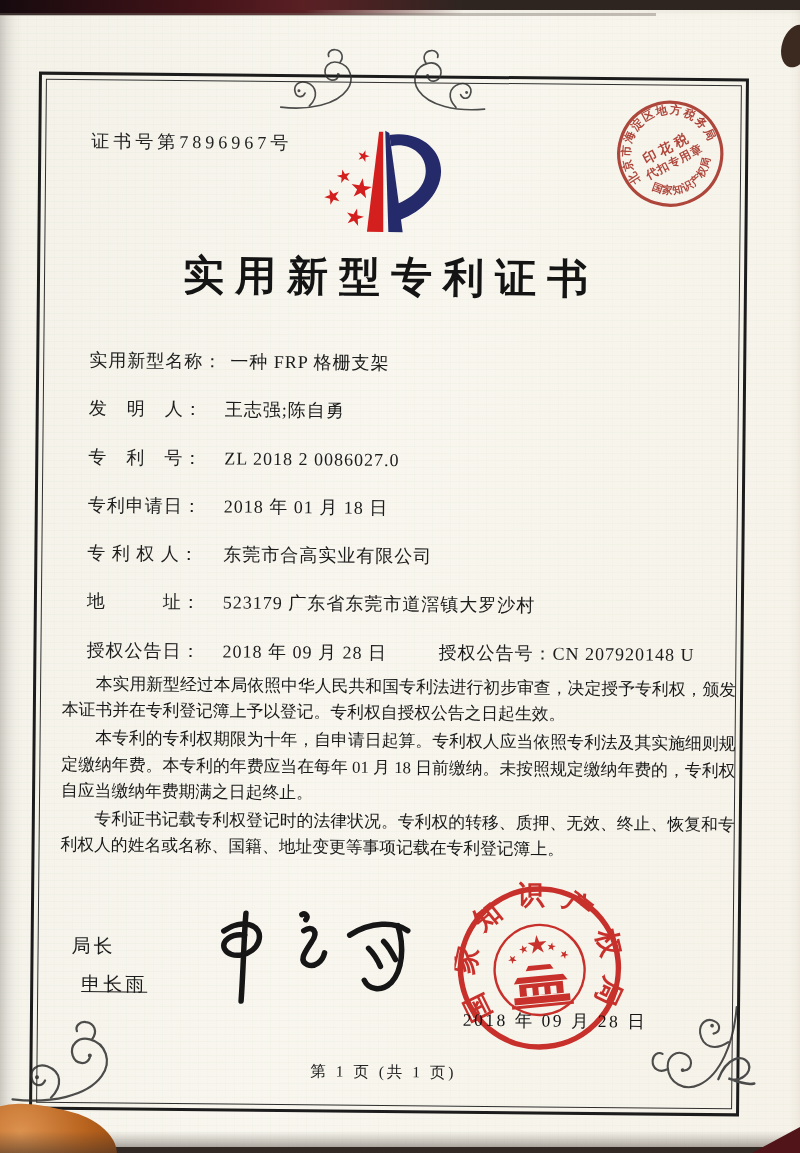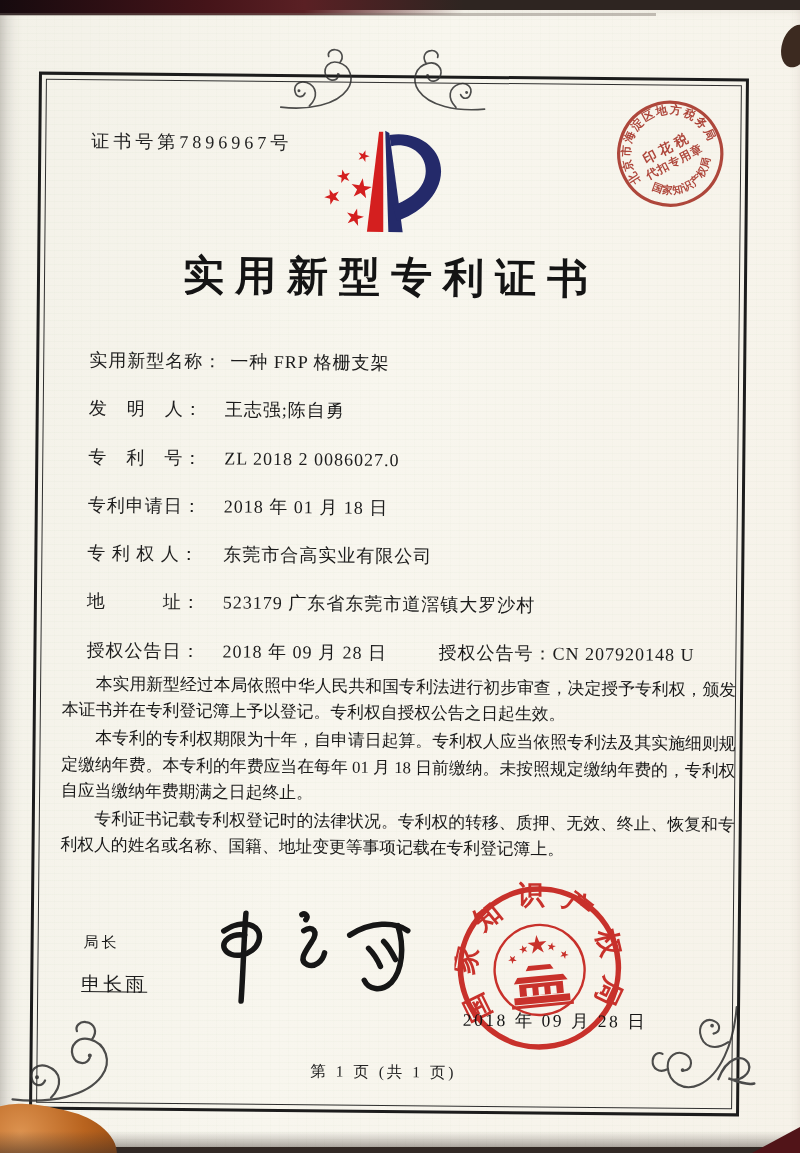--- a/index.html
+++ b/index.html
@@ -34,21 +34,21 @@
   .fields{position:absolute;left:88px;top:341px;font-size:18px;}
   .frow{height:48.3px;letter-spacing:1px;}
   .flabel{display:inline-block;min-width:128px;color:#1e1e1e;}
   .fvalue{margin-left:8px;color:#1b1b1b;}
   .grant-no{left:440px;top:630px;font-size:18px;letter-spacing:1px;}
   .paras{
     position:absolute;left:64px;top:664px;width:674px;
     font-size:16.8px;line-height:26.2px;text-align:justify;color:#191919;
   }
   .paras p{margin:0 0 2px 0;text-indent:2em;white-space:normal;}
-  .signoff-title{left:88px;top:926px;font-size:15px;letter-spacing:3px;}
+  .signoff-title{left:76px;top:926px;font-size:19px;letter-spacing:3px;}
   .signoff-name{left:86px;top:964px;font-size:19px;letter-spacing:3px;text-decoration:underline;}
   .signature{position:absolute;left:188px;top:893px;width:240px;height:118px;}
   .seal{position:absolute;left:459px;top:870px;width:170px;height:173px;opacity:.93;}
   .seal-date{left:468px;top:997px;font-size:17.5px;letter-spacing:2.5px;color:#141414;z-index:8;}
   .page-footer{position:absolute;left:42px;top:1052px;width:694px;text-align:center;font-size:15.5px;letter-spacing:3px;color:#222;}
   .tax-stamp{position:absolute;left:610px;top:84px;width:114px;height:114px;opacity:.85;}
   .ornament{position:absolute;opacity:.85;}
   .edge{position:absolute;z-index:6;}
   .edge-top{left:0;top:0;width:100%;height:15px;
     background:linear-gradient(90deg,#160a0e 0%,#451419 26%,#5a2024 38%,rgba(90,32,36,0) 58%);}

